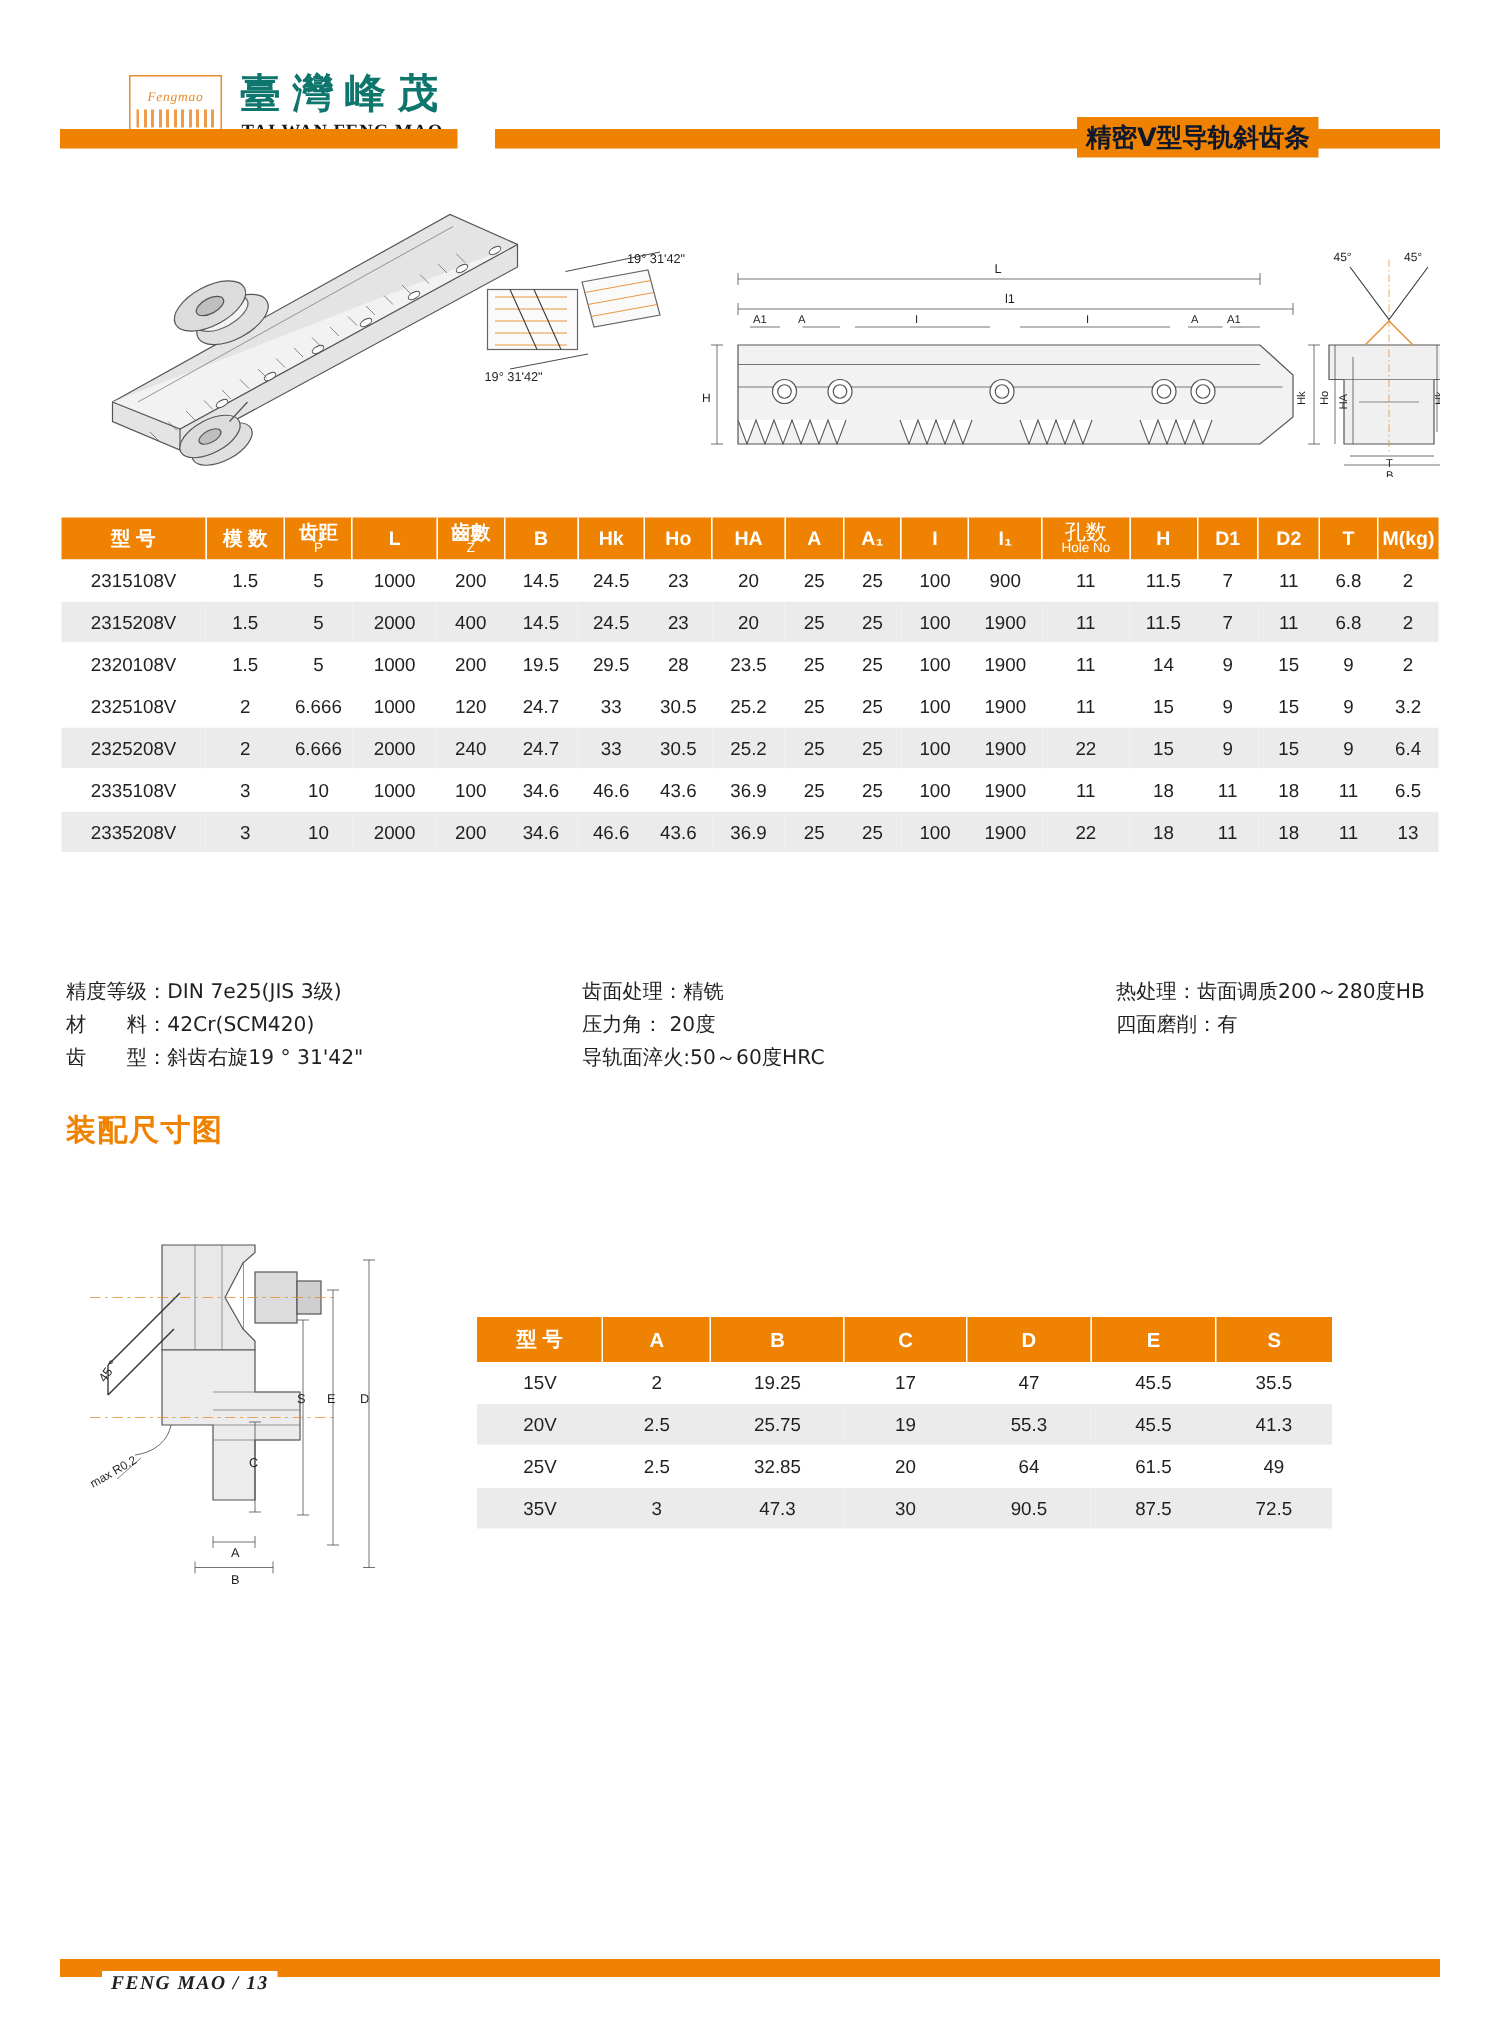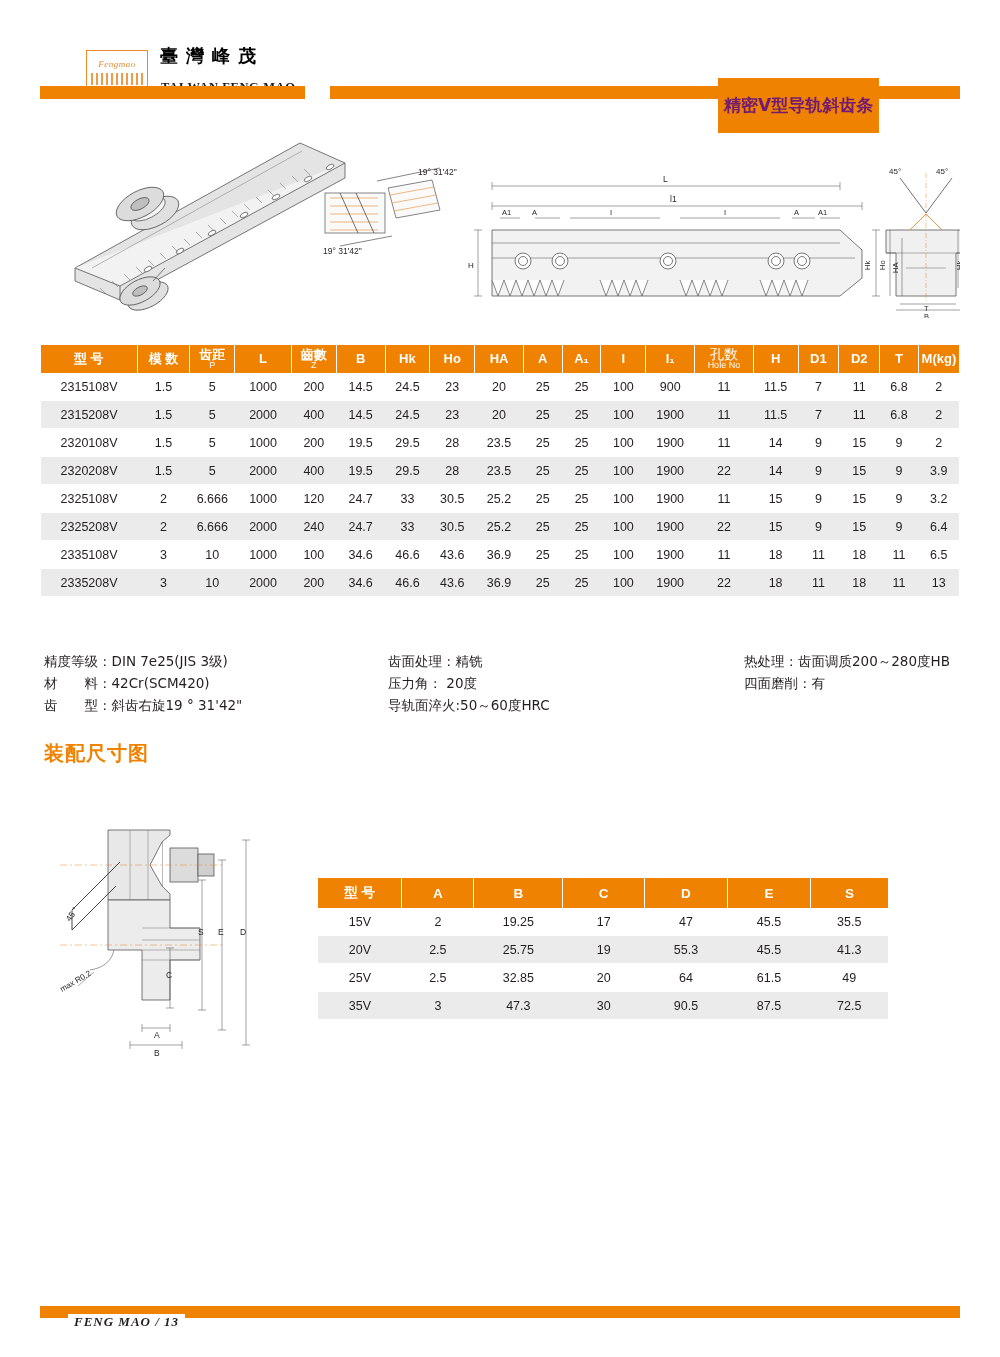--- a/index.html
+++ b/index.html
@@ -51,23 +51,23 @@
         90deg,
         #e98a2b 0px, #e98a2b 2px,
         transparent 2px, transparent 5px);
     opacity: .85;
   }
   .brand-cn {
     position: absolute;
     left: 160px; top: 44px;
     font-family: "DejaVu Sans", sans-serif;
     font-weight: bold;
-    font-size: 18px;
+    font-size: 27px;
     letter-spacing: 8px;
-    color: #000000;
+    color: #0f766e;
   }
   .brand-en {
     position: absolute;
     left: 161px; top: 80px;
     font-family: "Liberation Serif", serif;
     font-weight: bold;
     font-size: 12.5px;
     letter-spacing: 0.6px;
     color: #1a1a1a;
   }
@@ -82,23 +82,23 @@
     left: 330px; top: 86px;
     width: 630px; height: 13px;
     background: #ef8200;
   }
   .header-title {
     position: absolute;
     left: 718px; top: 78px;
     font-family: "DejaVu Sans", sans-serif;
     font-weight: bold;
     font-size: 17px;
-    color: #701a75;
+    color: #0f172a;
     background: #ef8200;
-    padding: 16px 6px;
+    padding: 2px 6px;
     white-space: nowrap;
     letter-spacing: 0px;
   }
 
   
   .drawings {
     position: absolute;
     left: 40px; top: 118px;
     width: 920px; height: 200px;
   }
@@ -538,41 +538,20 @@
       <td>25</td>
       <td>100</td>
       <td>1900</td>
       <td>11</td>
       <td>14</td>
       <td>9</td>
       <td>15</td>
       <td>9</td>
       <td>2</td>
     </tr>
-    <tr class="even">
-      <td>2320208V</td>
-      <td>1.5</td>
-      <td>5</td>
-      <td>2000</td>
-      <td>400</td>
-      <td>19.5</td>
-      <td>29.5</td>
-      <td>28</td>
-      <td>23.5</td>
-      <td>25</td>
-      <td>25</td>
-      <td>100</td>
-      <td>1900</td>
-      <td>22</td>
-      <td>14</td>
-      <td>9</td>
-      <td>15</td>
-      <td>9</td>
-      <td>3.9</td>
-    </tr>
     <tr class="odd">
       <td>2325108V</td>
       <td>2</td>
       <td>6.666</td>
       <td>1000</td>
       <td>120</td>
       <td>24.7</td>
       <td>33</td>
       <td>30.5</td>
       <td>25.2</td>

